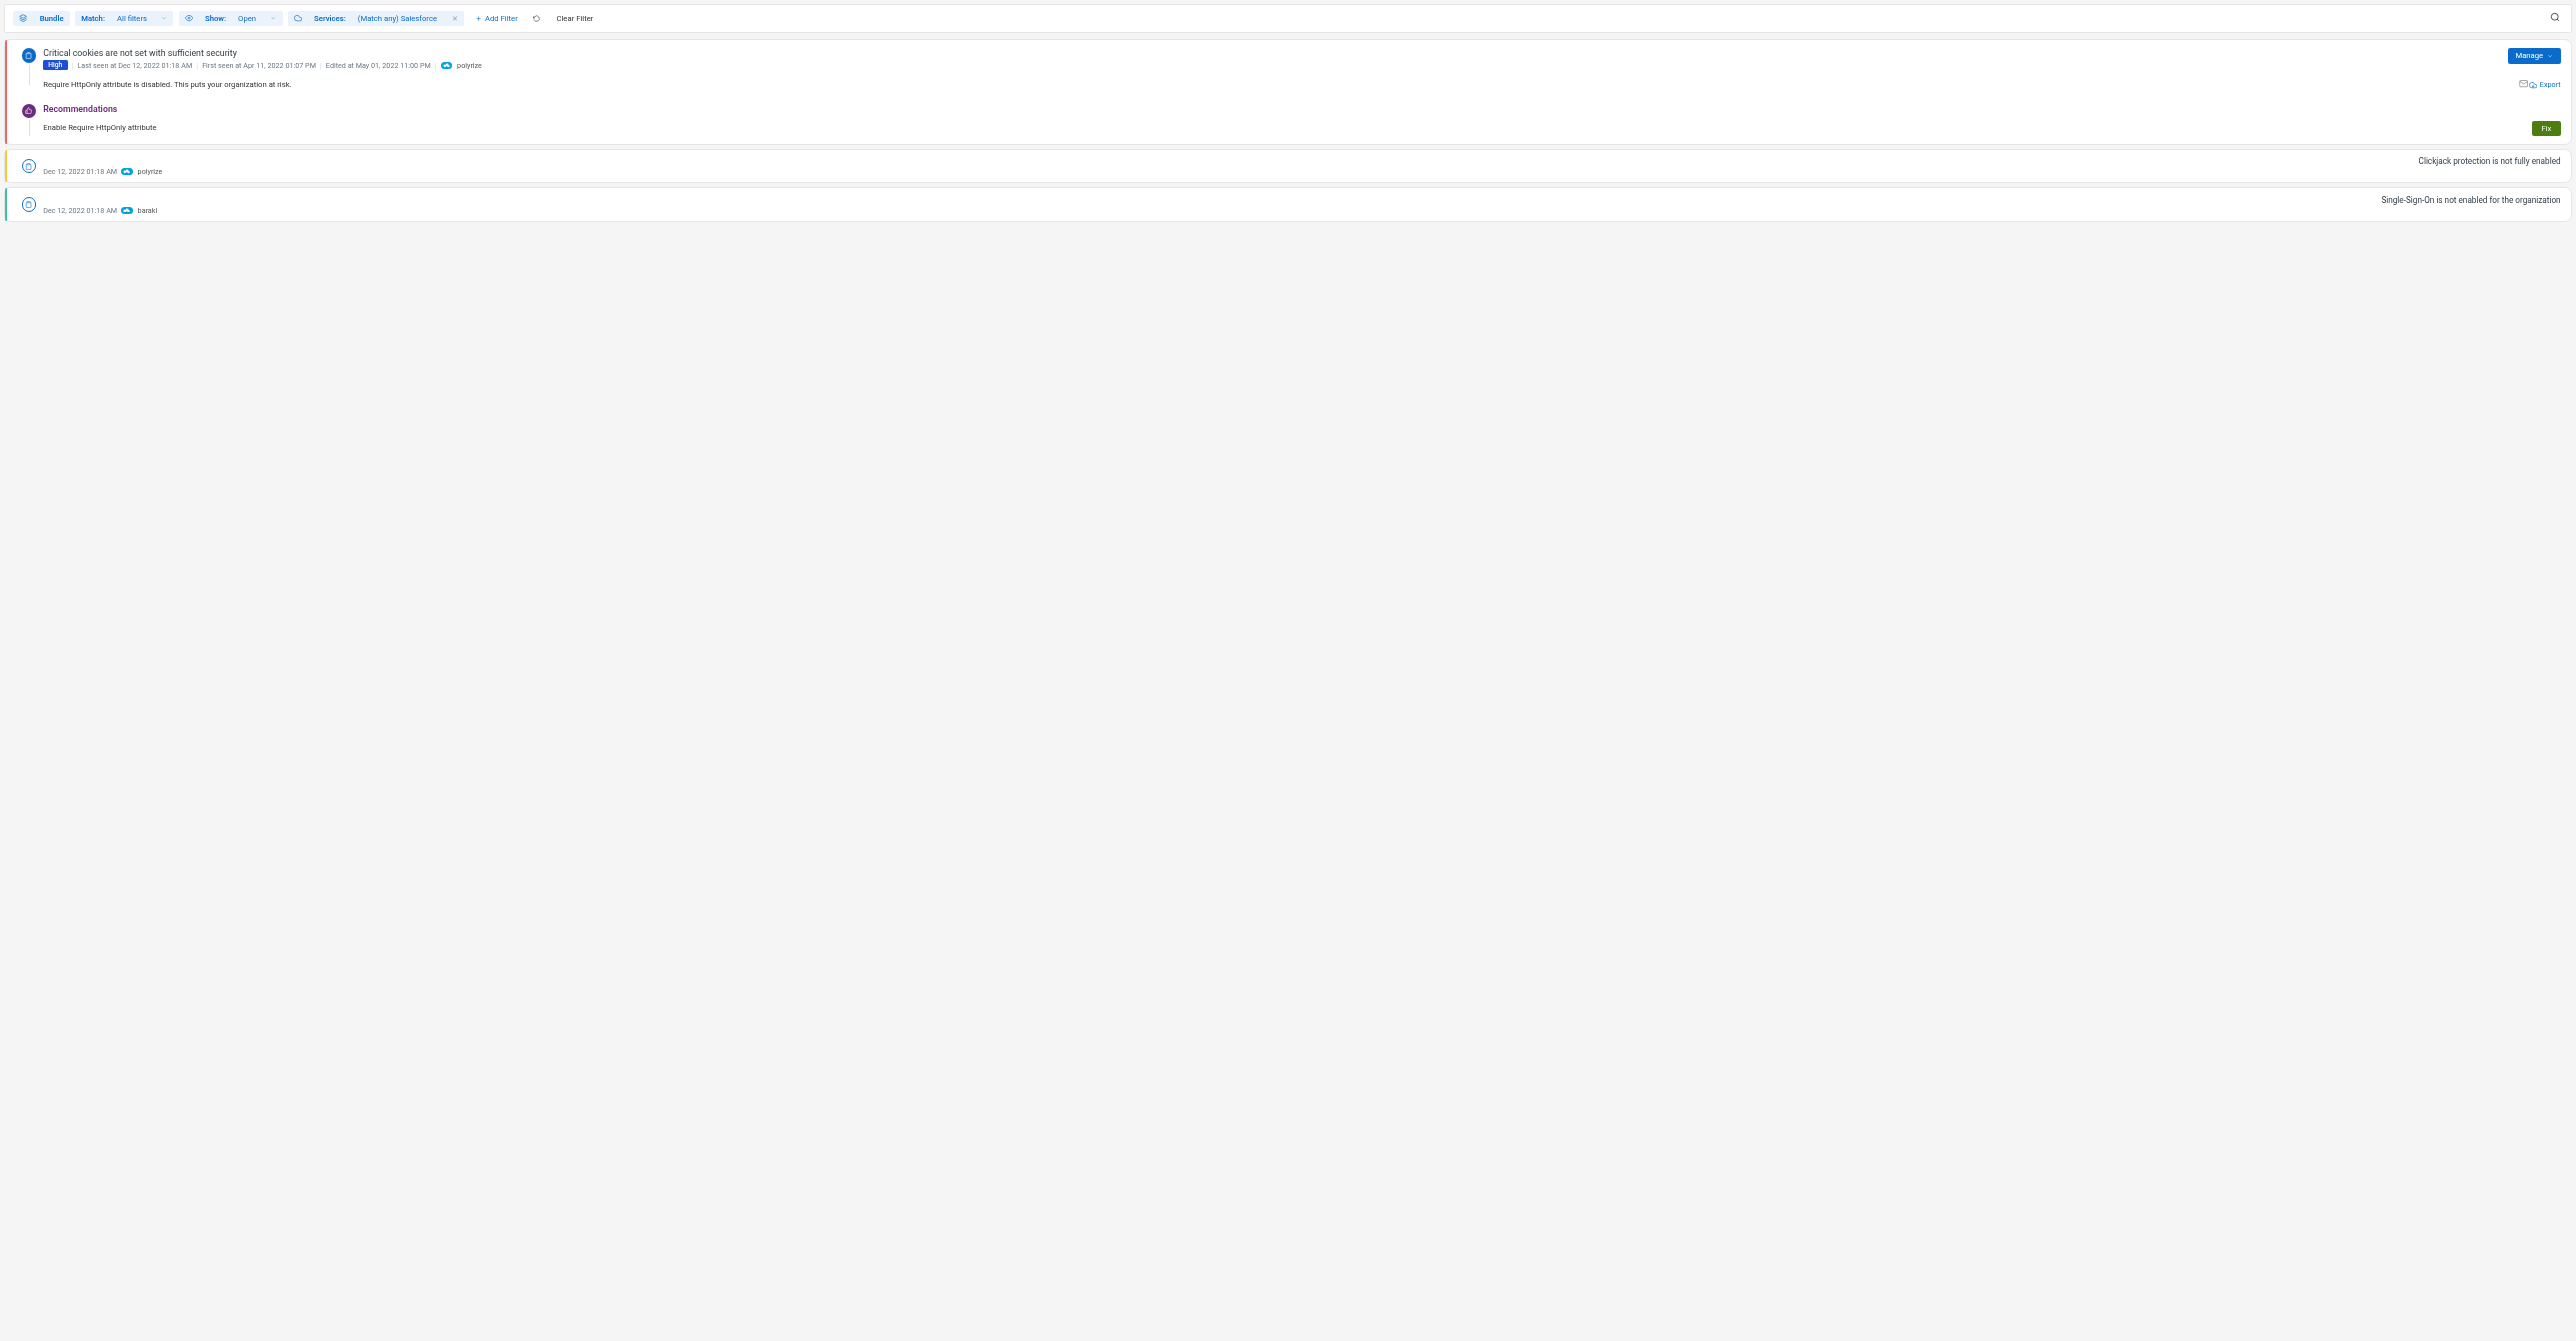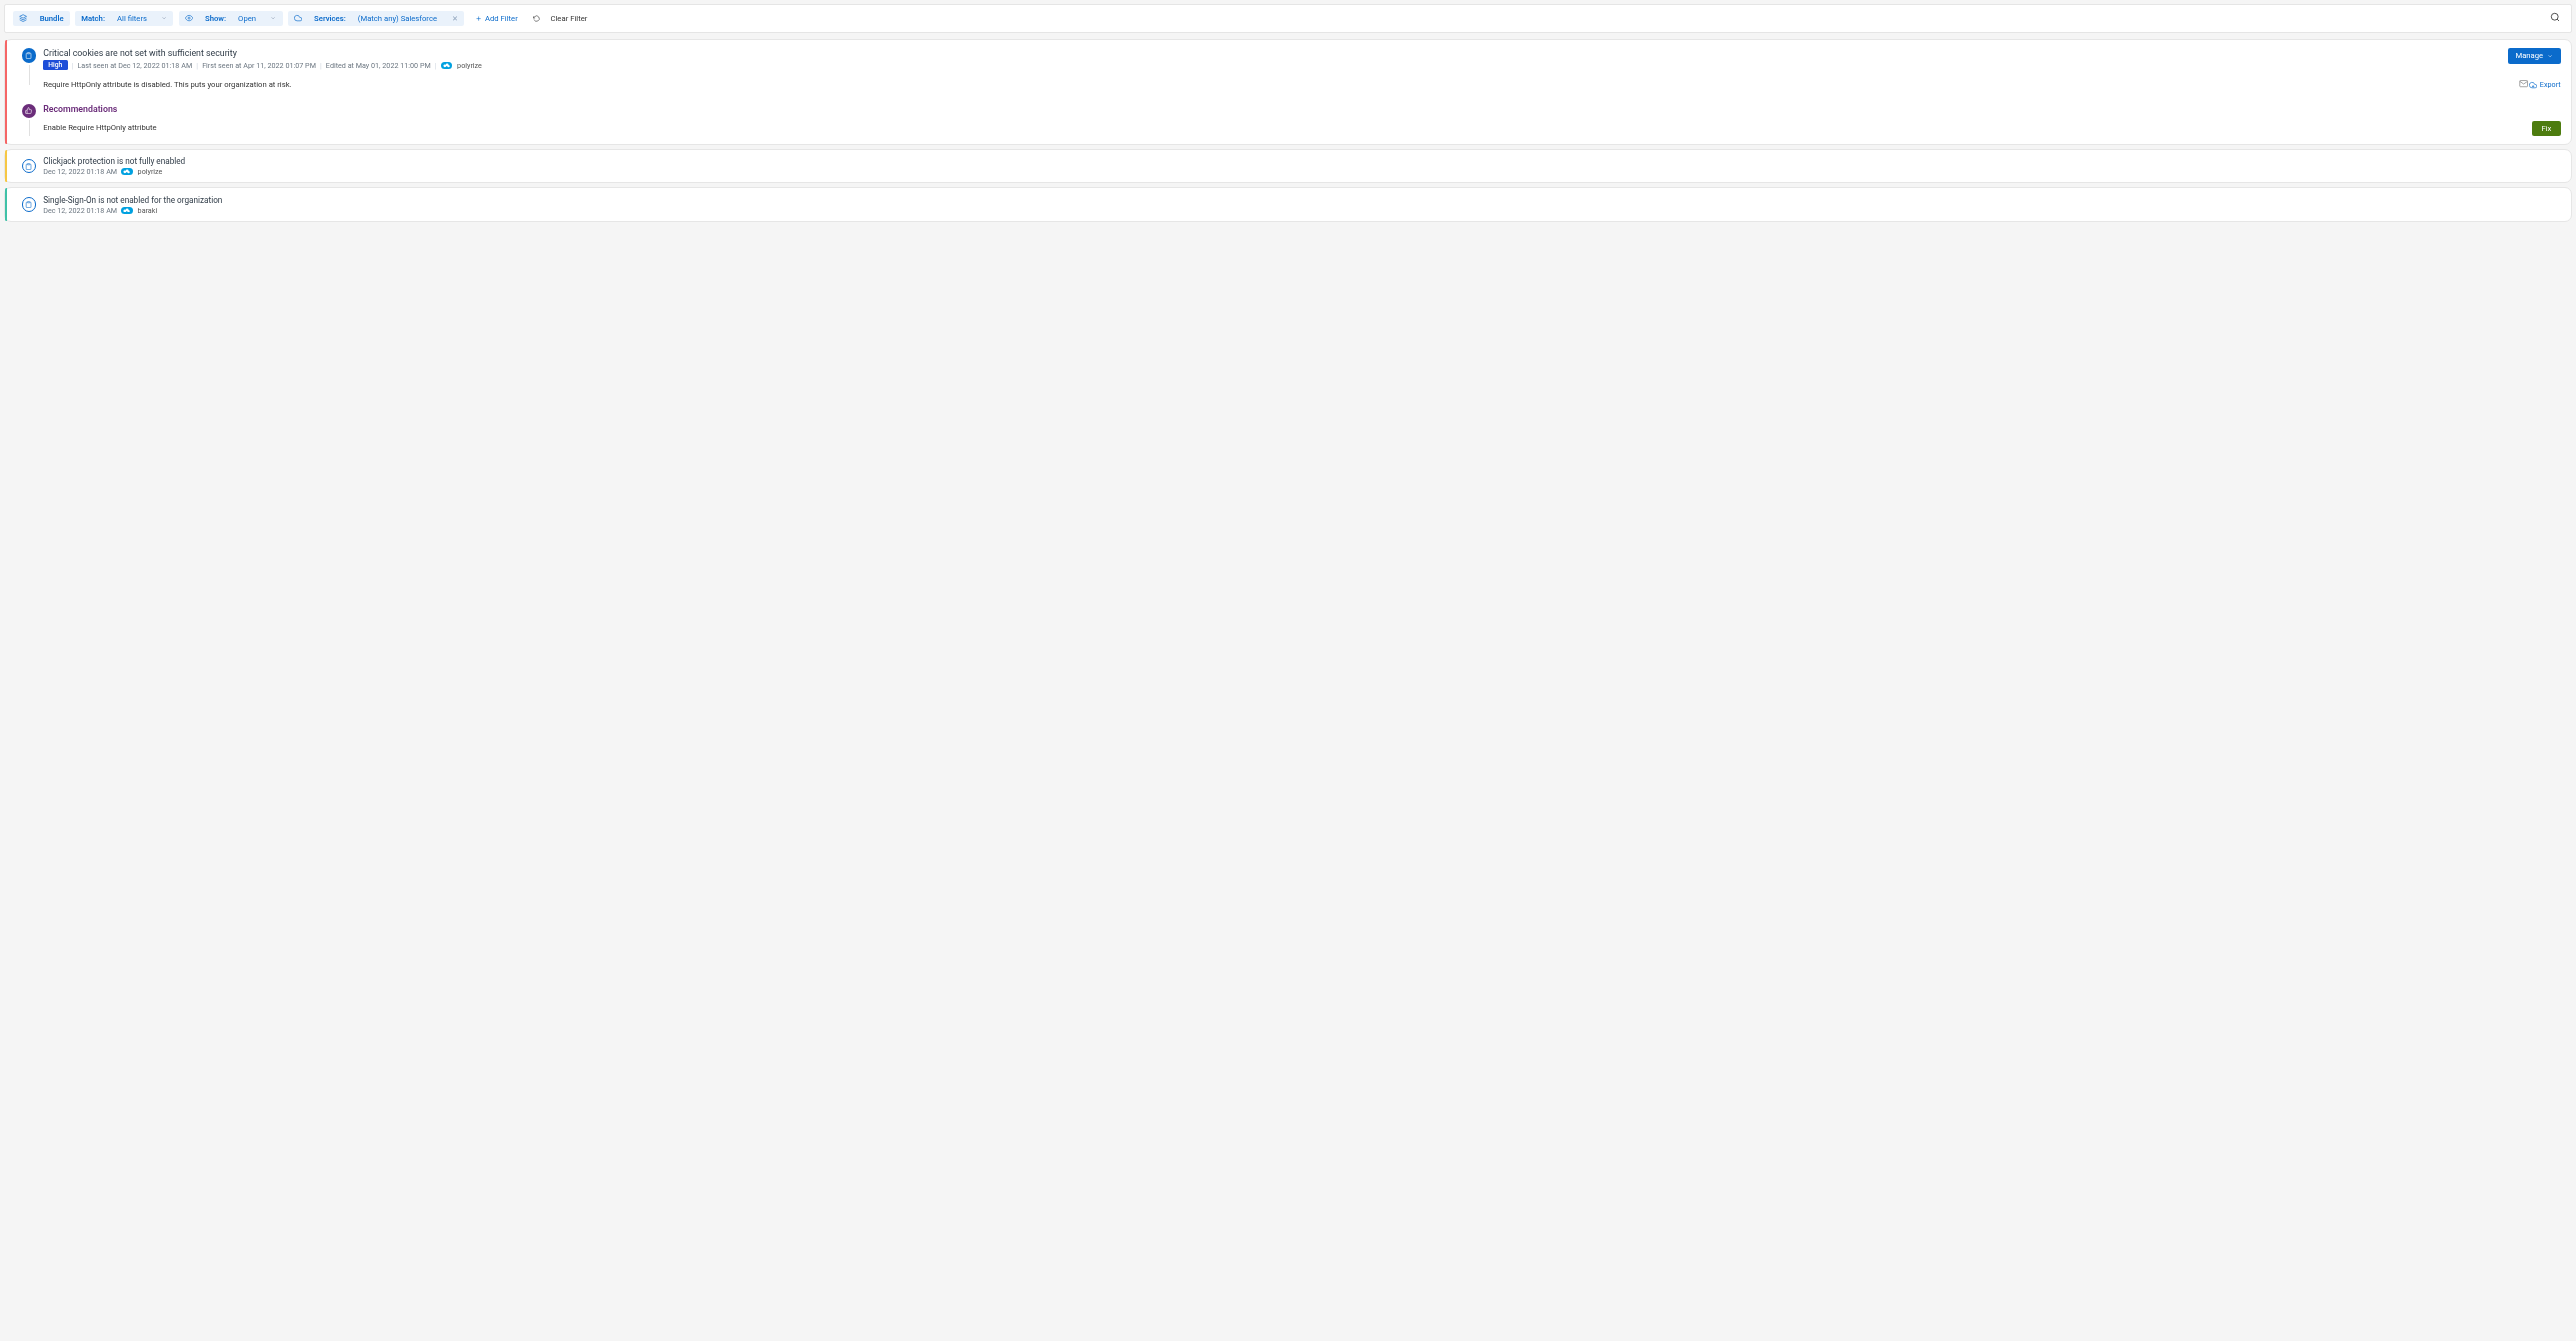--- a/index.html
+++ b/index.html
@@ -48,21 +48,21 @@
   align-items: center;
   gap: 3.1px;
   color: #0b6bcb;
   font-size: 7.7px;
   cursor: pointer;
   padding: 3.1px 5.2px;
 }
 .clear-filter {
   display: inline-flex;
   align-items: center;
-  gap: 10px;
+  gap: 16px;
   color: #333;
   font-size: 7.7px;
   cursor: pointer;
   padding: 3.1px 5.2px;
 }
 .spacer { flex: 1; }
 .search-btn { cursor: pointer; color: #333; padding: 2.1px; }
 
 
 .card {
@@ -143,21 +143,21 @@
   background: #4d7c0f;
   color: #fff;
   border-radius: 2.1px;
   padding: 3.1px 9.3px;
   font-size: 7.7px;
   cursor: pointer;
   float: right;
 }
 
 
-.small-card .title { font-size: 8.2px; margin-bottom: 1px; }
+.small-card .title { font-size: 8.2px; margin-bottom: 1px; text-align: right; }
 .small-card .meta-row { font-size: 7.2px; }
 .small-card { padding: 6.2px 10.3px 6.2px 16.5px; }
 .small-card .row { align-items: center; }
 </style>
 </head>
 <body>
 
 <div class="page">
 
 

